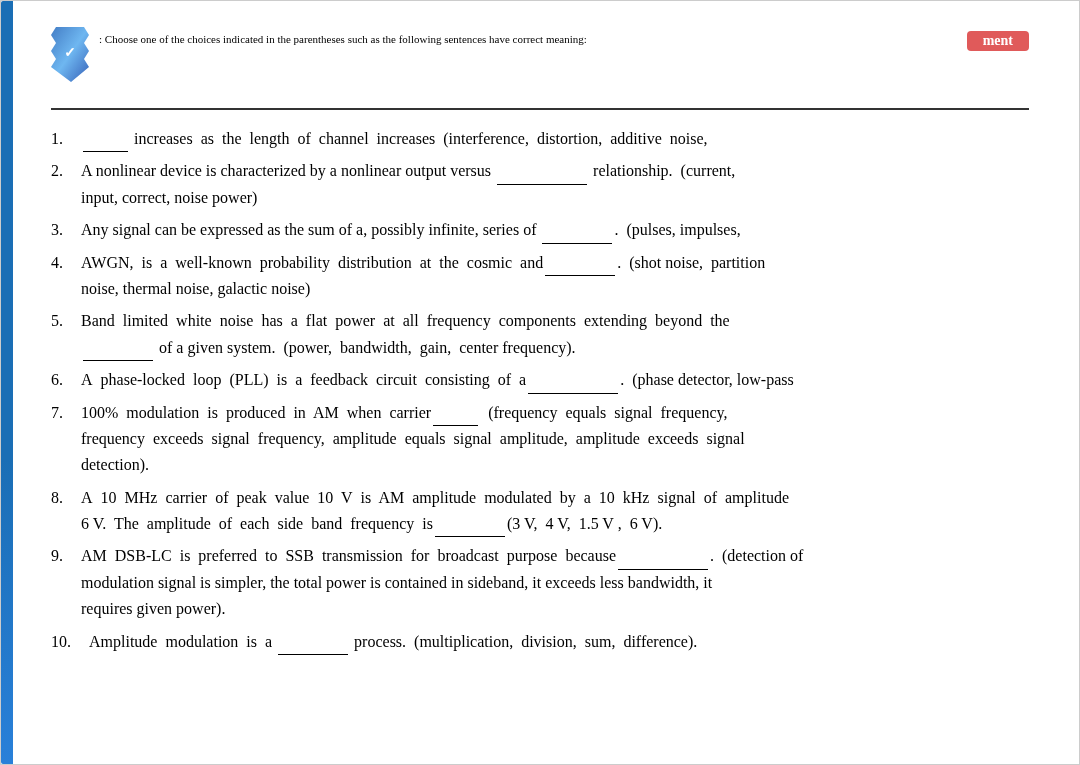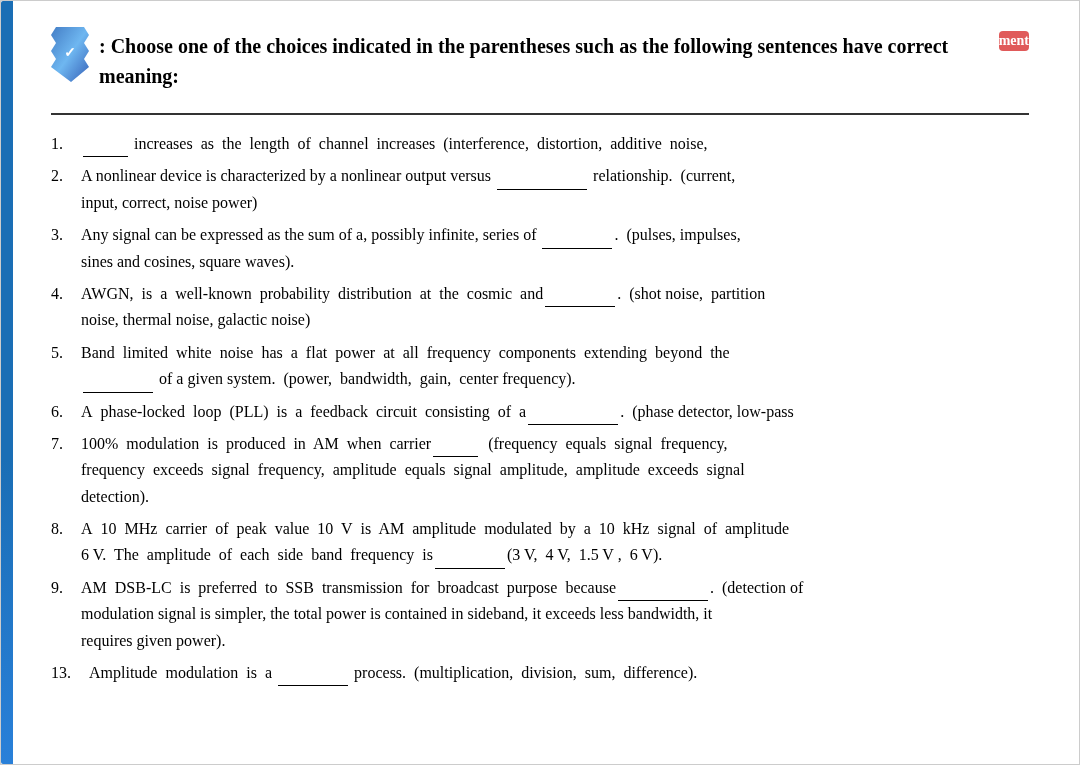--- a/index.html
+++ b/index.html
@@ -36,34 +36,34 @@
     .header-icon {
       width: 38px;
       height: 55px;
       margin-right: 10px;
       flex-shrink: 0;
       position: relative;
       top: -4px;
     }
 
     .header-text {
-      font-size: 20px;
-      font-weight: bold;
+      font-size: 11px;
+      font-weight: normal;
       line-height: 1.5;
       flex: 1;
     }
 
     .header-badge {
       position: absolute;
       right: 0;
       top: 0;
       background: #e05a5a;
       color: white;
       border-radius: 4px;
-      padding: 2px 0;
+      padding: 2px 16px;
       font-size: 14px;
       font-weight: bold;
       margin-left: 32px;
     }
 
     .content {
       font-size: 16px;
       line-height: 1.65;
     }
 
@@ -186,21 +186,20 @@
     </div>
 
     <div class="question">
       <div class="question-line">
         <span class="q-number">3.</span>
         <span class="q-text">
           Any signal can be expressed as the sum of a, possibly infinite, series of
           <span class="blank blank-medium">&nbsp;&nbsp;&nbsp;&nbsp;&nbsp;&nbsp;</span>.&nbsp; (pulses, impulses,
         </span>
       </div>
-      <div class="continuation">sines and cosines, square waves).</div>
     </div>
 
     <div class="question">
       <div class="question-line">
         <span class="q-number">4.</span>
         <span class="q-text">
           AWGN,&nbsp; is&nbsp; a&nbsp; well-known&nbsp; probability&nbsp; distribution&nbsp; at&nbsp; the&nbsp; cosmic&nbsp; and<span class="blank blank-medium">&nbsp;&nbsp;&nbsp;&nbsp;&nbsp;</span>.&nbsp; (shot noise,&nbsp; partition
         </span>
       </div>
       <div class="continuation">noise, thermal noise, galactic noise)</div>
@@ -257,21 +256,21 @@
         <span class="q-text">
           AM&nbsp; DSB-LC&nbsp; is&nbsp; preferred&nbsp; to&nbsp; SSB&nbsp; transmission&nbsp; for&nbsp; broadcast&nbsp; purpose&nbsp; because<span class="blank blank-long">&nbsp;&nbsp;&nbsp;&nbsp;&nbsp;&nbsp;&nbsp;</span>.&nbsp; (detection of
         </span>
       </div>
       <div class="continuation">modulation signal is simpler, the total power is contained in sideband, it exceeds less bandwidth, it</div>
       <div class="continuation">requires given power).</div>
     </div>
 
     <div class="question">
       <div class="question-line">
-        <span class="q-number" style="min-width:38px;">13.</span>
+        <span class="q-number" style="min-width:38px;">10.</span>
         <span class="q-text">
           Amplitude&nbsp; modulation&nbsp; is&nbsp; a
           <span class="blank blank-medium">&nbsp;&nbsp;&nbsp;&nbsp;&nbsp;</span>
           process.&nbsp; (multiplication,&nbsp; division,&nbsp; sum,&nbsp; difference).
         </span>
       </div>
     </div>
 
   </div>
 </div>

